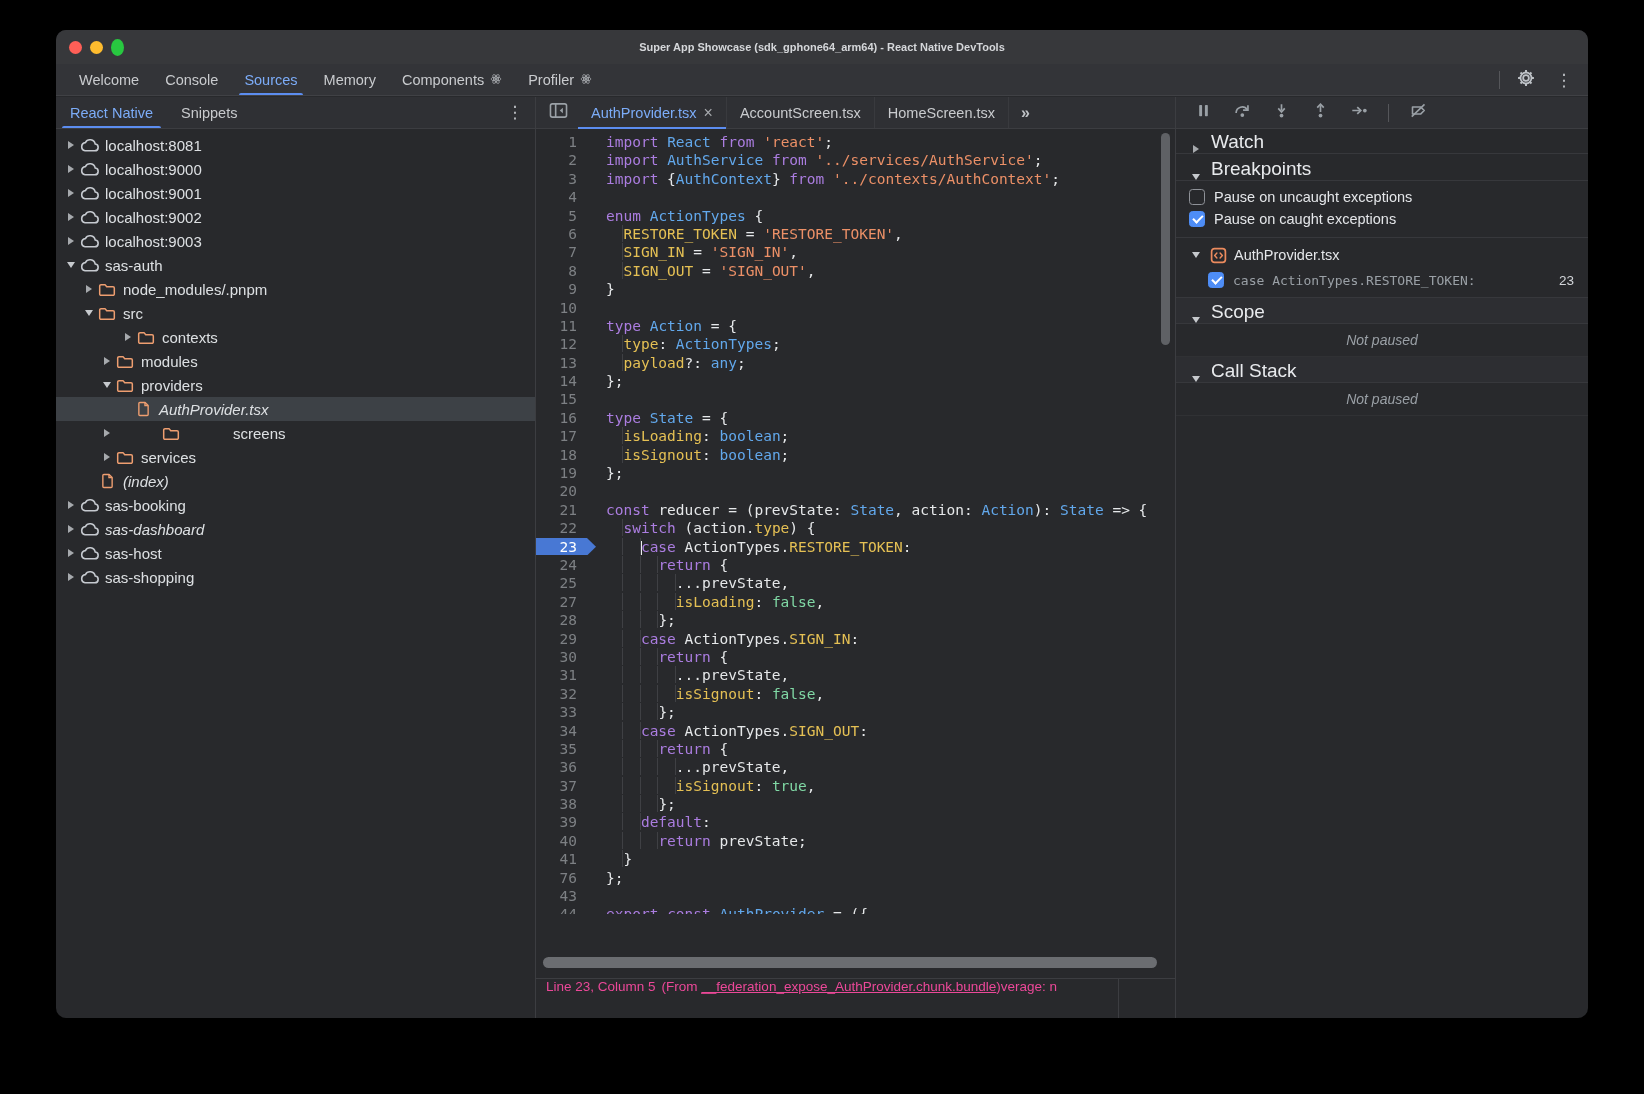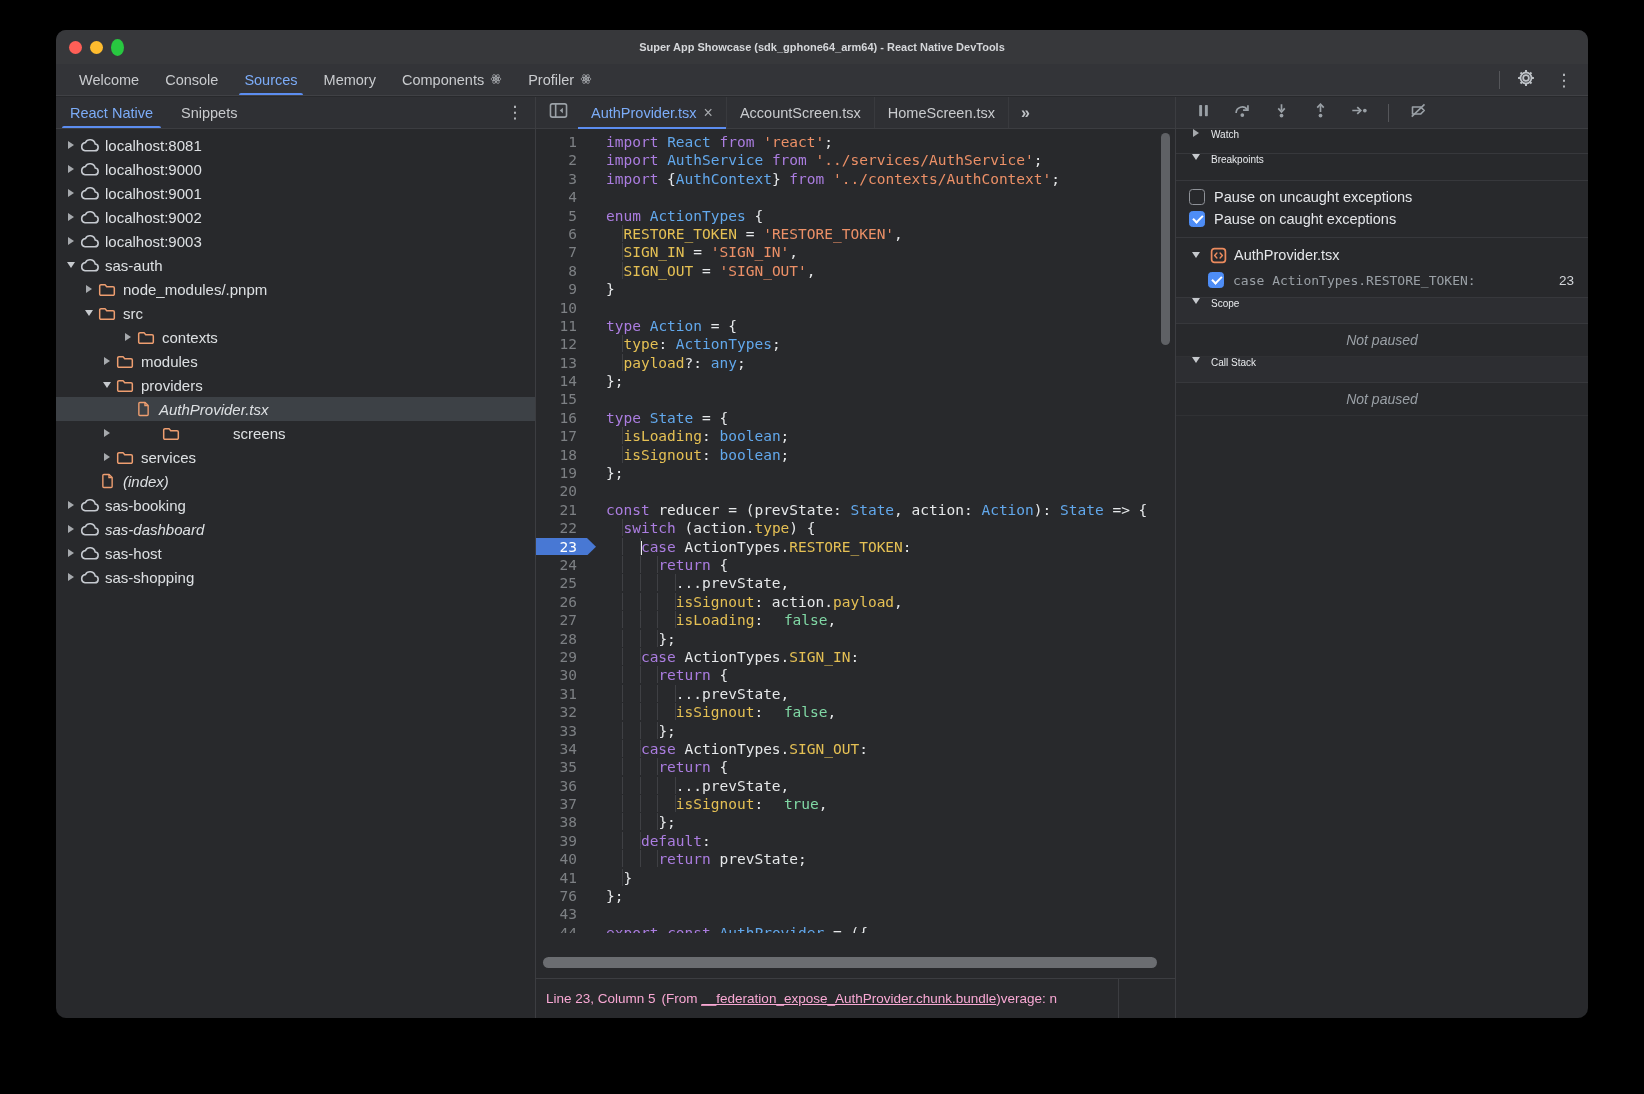--- a/index.html
+++ b/index.html
@@ -68,36 +68,36 @@
   .line.partial { height:9px; overflow:hidden; }
   .gut { width:54px; flex:0 0 54px; text-align:right; padding-right:13px; color:#7d8084; position:relative; z-index:1; }
   .ltext { padding-left:16px; color:#e6e8ea; position:relative; z-index:1; }
   .exec { position:absolute; left:0; top:0.5px; bottom:0.5px; width:60px; background:#4878d4; z-index:0;
           clip-path:polygon(0 0, 51px 0, 60px 50%, 51px 100%, 0 100%); }
   .line.current .gut { color:#fff; }
   .g { display:inline-block; height:17px; vertical-align:top;
        background:repeating-linear-gradient(90deg, transparent 0, transparent calc(2ch - 1px), #3f4044 calc(2ch - 1px), #3f4044 2ch); }
   .caret { display:inline-block; width:1.5px; height:14px; background:#eceef0; vertical-align:middle; margin-right:-1.5px; }
   .c-kw { color:#ab7de0; } .c-def { color:#62a8ec; } .c-str { color:#ec9067; }
-  .c-prop { color:#e5c054; } .c-atom { color:#80d8a5;margin-left:12px; } .c-pl { color:#e6e8ea; }
+  .c-prop { color:#e5c054; } .c-atom { color:#80d8a5; } .c-pl { color:#e6e8ea; }
 
   .hscroll { position:absolute; left:7px; right:18px; bottom:50px; height:11px; border-radius:6px; background:#6b6d71; }
   .vscroll { position:absolute; right:5px; top:36px; width:9px; height:212px; border-radius:5px; background:#5f6165; }
 
   
   .statusbar { height:40px; border-top:1px solid #3c3d41; display:flex; align-items:center; }
-  .statusinner { width:583px; height:100%; border-right:1px solid #3c3d41; display:flex; align-items:center;
-                 padding-left:10px; font-size:13.5px; color:#f9a8d4; white-space:nowrap; overflow:hidden; }
+  .statusinner { width:583px; height:100%; border-right:1px solid #3c3d41; display:flex; align-items:flex-start;
+                 padding-left:10px; font-size:13.5px; color:#ec4899; white-space:nowrap; overflow:hidden; }
   .statusinner .lnk { text-decoration:underline; }
   .statusinner .seg { margin-right:6px; }
 
   
   .dbar { display:flex; align-items:center; gap:19px; padding-left:17px; }
   .dbtn { display:flex; align-items:center; justify-content:center; width:20px; height:20px; }
-  .sect-h { height:26px; display:flex; align-items:flex-start; gap:8px; padding-left:13px; font-size:10px;
+  .sect-h { height:26px; display:flex; align-items:flex-end; gap:8px; padding-left:13px; font-size:19px;
             color:#e8eaed; background:#2d2e32; border-bottom:1px solid #37383c; }
   .sect-h.tall { height:27px; }
   .watch-h { height:25px; background:#28292c; }
   .opt { height:22px; display:flex; align-items:center; gap:9px; padding-left:13px; font-size:14.5px; color:#e4e6e9; }
   .opts { padding:5px 0 7px; border-bottom:1px solid #37383c; }
   .cb { width:16px; height:16px; border-radius:3.5px; border:1.6px solid #8f9298; position:relative; flex:0 0 16px; }
   .cb.checked { background:#4e8df6; border-color:#4e8df6; }
   .cb.checked::after { content:""; position:absolute; left:2.6px; top:3.4px; width:8px; height:4.2px;
                        border-left:2px solid #fff; border-bottom:2px solid #fff; transform:rotate(-45deg); }
   .bpgroup { padding:4px 0 5px; border-bottom:1px solid #37383c; }
@@ -456,21 +456,20 @@
           <div class="line"><div class="gut">16</div><div class="ltext"><span class="c-kw">type</span><span class="c-pl"> </span><span class="c-def">State</span><span class="c-pl"> = {</span></div></div>
           <div class="line"><div class="gut">17</div><div class="ltext"><span class="g" style="width: 2ch;"></span><span class="c-prop">isLoading</span><span class="c-pl">: </span><span class="c-def">boolean</span><span class="c-pl">;</span></div></div>
           <div class="line"><div class="gut">18</div><div class="ltext"><span class="g" style="width: 2ch;"></span><span class="c-prop">isSignout</span><span class="c-pl">: </span><span class="c-def">boolean</span><span class="c-pl">;</span></div></div>
           <div class="line"><div class="gut">19</div><div class="ltext"><span class="c-pl">};</span></div></div>
           <div class="line"><div class="gut">20</div><div class="ltext"></div></div>
           <div class="line"><div class="gut">21</div><div class="ltext"><span class="c-kw">const</span><span class="c-pl"> reducer = (prevState: </span><span class="c-def">State</span><span class="c-pl">, action: </span><span class="c-def">Action</span><span class="c-pl">): </span><span class="c-def">State</span><span class="c-pl"> =&gt; {</span></div></div>
           <div class="line"><div class="gut">22</div><div class="ltext"><span class="g" style="width: 2ch;"></span><span class="c-kw">switch</span><span class="c-pl"> (action.</span><span class="c-prop">type</span><span class="c-pl">) {</span></div></div>
           <div class="line current"><div class="exec"></div><div class="gut">23</div><div class="ltext"><span class="g" style="width: 4ch;"></span><span class="caret"></span><span class="c-kw">case</span><span class="c-pl"> ActionTypes.</span><span class="c-prop">RESTORE_TOKEN</span><span class="c-pl">:</span></div></div>
           <div class="line"><div class="gut">24</div><div class="ltext"><span class="g" style="width: 6ch;"></span><span class="c-kw">return</span><span class="c-pl"> {</span></div></div>
           <div class="line"><div class="gut">25</div><div class="ltext"><span class="g" style="width: 8ch;"></span><span class="c-pl">...prevState,</span></div></div>
-          <div class="line"><div class="gut">26</div><div class="ltext"><span class="g" style="width: 8ch;"></span><span class="c-prop">isSignout</span><span class="c-pl">: action.</span><span class="c-prop">payload</span><span class="c-pl">,</span></div></div>
           <div class="line"><div class="gut">27</div><div class="ltext"><span class="g" style="width: 8ch;"></span><span class="c-prop">isLoading</span><span class="c-pl">: </span><span class="c-atom">false</span><span class="c-pl">,</span></div></div>
           <div class="line"><div class="gut">28</div><div class="ltext"><span class="g" style="width: 6ch;"></span><span class="c-pl">};</span></div></div>
           <div class="line"><div class="gut">29</div><div class="ltext"><span class="g" style="width: 4ch;"></span><span class="c-kw">case</span><span class="c-pl"> ActionTypes.</span><span class="c-prop">SIGN_IN</span><span class="c-pl">:</span></div></div>
           <div class="line"><div class="gut">30</div><div class="ltext"><span class="g" style="width: 6ch;"></span><span class="c-kw">return</span><span class="c-pl"> {</span></div></div>
           <div class="line"><div class="gut">31</div><div class="ltext"><span class="g" style="width: 8ch;"></span><span class="c-pl">...prevState,</span></div></div>
           <div class="line"><div class="gut">32</div><div class="ltext"><span class="g" style="width: 8ch;"></span><span class="c-prop">isSignout</span><span class="c-pl">: </span><span class="c-atom">false</span><span class="c-pl">,</span></div></div>
           <div class="line"><div class="gut">33</div><div class="ltext"><span class="g" style="width: 6ch;"></span><span class="c-pl">};</span></div></div>
           <div class="line"><div class="gut">34</div><div class="ltext"><span class="g" style="width: 4ch;"></span><span class="c-kw">case</span><span class="c-pl"> ActionTypes.</span><span class="c-prop">SIGN_OUT</span><span class="c-pl">:</span></div></div>
           <div class="line"><div class="gut">35</div><div class="ltext"><span class="g" style="width: 6ch;"></span><span class="c-kw">return</span><span class="c-pl"> {</span></div></div>
           <div class="line"><div class="gut">36</div><div class="ltext"><span class="g" style="width: 8ch;"></span><span class="c-pl">...prevState,</span></div></div>

